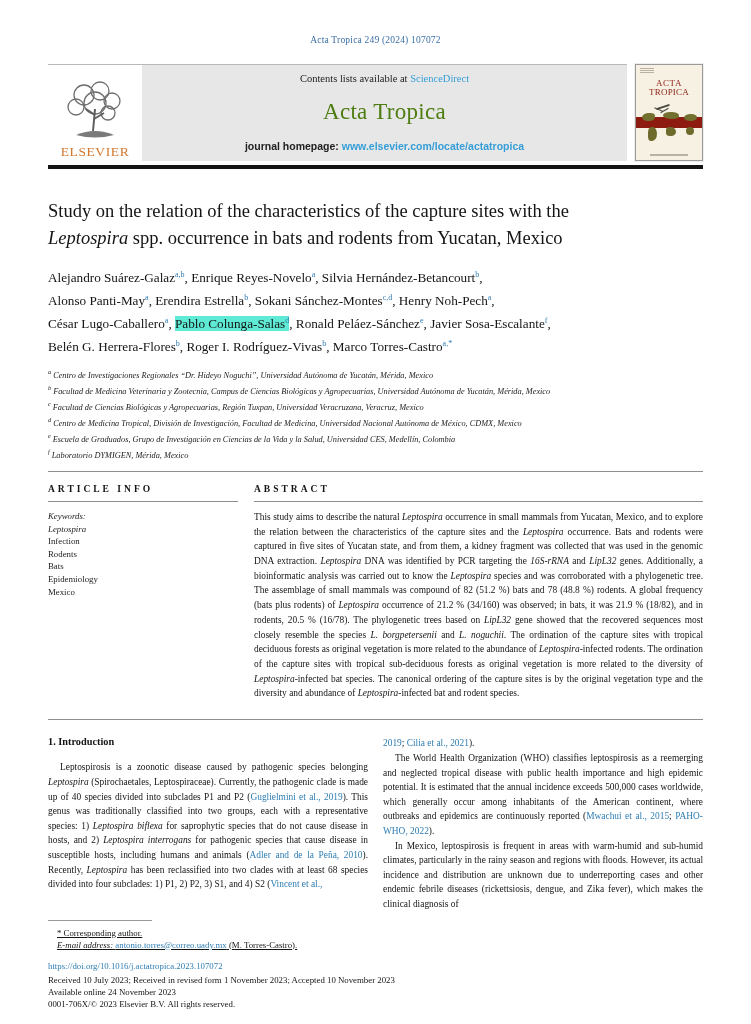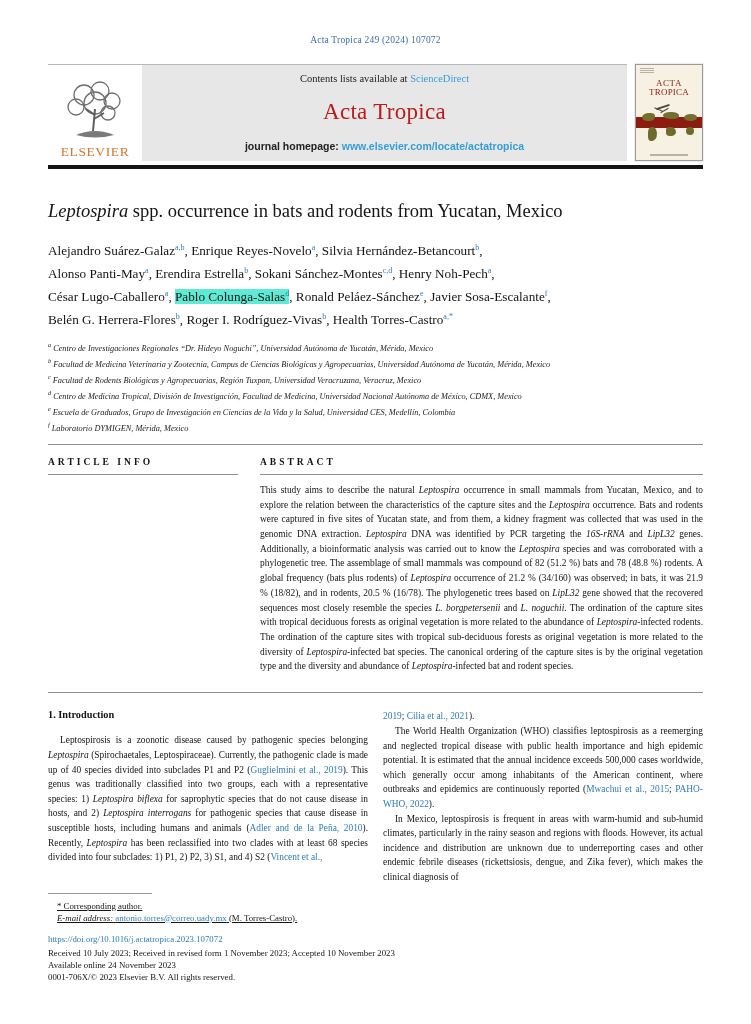--- a/index.html
+++ b/index.html
@@ -17,21 +17,21 @@
   .citation { padding-top:35px; text-align:center; font-size:9.5px; color:#3a6ea5; letter-spacing:.2px; }
 
   
   .masthead { margin:19px 48px 0; display:flex; align-items:stretch; height:97px; }
   .masthead-main { display:flex; flex:1; border-top:1px solid #b9b9b9; }
   .logo-col { width:94px; background:#fff; display:flex; flex-direction:column; align-items:center; justify-content:flex-end; padding:2px 0 1px; }
   .logo-col svg { display:block; }
   .elsevier-word { font-size:13.5px; color:#d2772b; letter-spacing:.6px; margin-top:1px; }
   .gray-box { flex:1; background:#e7e7e7; display:flex; flex-direction:column; align-items:center; justify-content:space-between; padding:8px 6px 9px; }
   .contents-line { font-size:10.5px; color:#222; }
-  .journal-title { font-size:23px; color:#b91c1c; letter-spacing:.3px; }
+  .journal-title { font-size:23px; color:#4d7c0f; letter-spacing:.3px; }
   .homepage-line { font-family:"Liberation Sans", sans-serif; font-weight:bold; font-size:10.5px; color:#222; }
   .homepage-line .lnk-light { font-weight:bold; }
 
   
   .cover { width:66px; height:95px; margin-left:8px; border:1px solid #9a9a9a; background:#f6f1e2; position:relative; overflow:hidden; box-shadow:0 0 0 1px #eee; }
   .cover-smalltext { position:absolute; top:3px; left:4px; width:14px; }
   .cover-smalltext i { display:block; height:1px; background:#b9b2a2; margin-bottom:1px; }
   .cover-title { position:absolute; top:14px; left:0; right:0; text-align:center; color:#8e2317; font-size:9px; line-height:9px; letter-spacing:.5px; }
   .cover-title .t2 { letter-spacing:.2px; }
   .mosquito { position:absolute; top:37px; left:16px; width:22px; height:10px; }
@@ -54,21 +54,21 @@
   
   .title { margin:29px 48px 0; font-size:18.5px; line-height:27px; color:#141414; white-space:pre-line; }
   .authors { margin:13px 48px 0; font-size:13.2px; line-height:19.5px; color:#141414; }
   .authors sup { font-size:8px; color:#2e7db3;margin-top:26px; }
   .hl { background:#5eead4; }
   .affils { margin:9px 48px 0; font-size:8.3px; line-height:12.3px; font-style:italic; color:#222; }
   .affils sup { font-size:6.3px; margin-right:2px; }
   .hr { margin:9px 48px 0; border-top:1px solid #8f8f8f; height:0; }
 
   
-  .info-grid { margin:12px 48px 0; display:grid; grid-template-columns:190px 1fr; column-gap:22px; }
+  .info-grid { margin:12px 48px 0; display:grid; grid-template-columns:190px 1fr; column-gap:16px; }
   .col-hdr { font-size:9.5px; font-weight:bold; letter-spacing:3px; color:#141414; padding-bottom:7px; border-bottom:1px solid #8f8f8f; }
   .kw { margin-top:8px; font-size:8.8px; line-height:12.6px; color:#222; }
   .kw-label { font-style:italic; }
   .kw-item { display:block; }
   .kw-italic { font-style:italic; }
   .abstract-body { margin-top:8px; font-size:9.4px; line-height:14.7px; text-align:justify; color:#141414; }
 
   
   .intro-grid { margin:16px 48px 0; display:grid; grid-template-columns:1fr 1fr; column-gap:15px; }
   .sec-heading { font-size:10.3px; font-weight:bold; color:#141414; margin-bottom:13px; }
@@ -142,44 +142,51 @@
       <span class="map-blob mb3"></span>
       <span class="map-blob mb4"></span>
       <span class="map-blob mb5"></span>
       <span class="map-blob mb6"></span>
       <div class="cover-pubtext"></div>
     </div>
   </div>
 
   <div class="black-bar"></div>
 
-  <h1 class="title" style="font-weight:normal;"><span class="it">Leptospira</span><span> spp. occurrence in bats and rodents from Yucatan, Mexico</span></h1>
+  <h1 class="title" style="font-weight:normal;"><span>Study on the relation of the characteristics of the capture sites with the
+</span><span class="it">Leptospira</span><span> spp. occurrence in bats and rodents from Yucatan, Mexico</span></h1>
 
   <div class="authors">
     <div><span><span><span>Alejandro Suárez-Galaz</span><sup>a,b</sup></span><span>, </span></span><span><span><span>Enrique Reyes-Novelo</span><sup>a</sup></span><span>, </span></span><span><span><span>Silvia Hernández-Betancourt</span><sup>b</sup></span><span>,</span></span></div>
     <div><span><span><span>Alonso Panti-May</span><sup>a</sup></span><span>, </span></span><span><span><span>Erendira Estrella</span><sup>b</sup></span><span>, </span></span><span><span><span>Sokani Sánchez-Montes</span><sup>c,d</sup></span><span>, </span></span><span><span><span>Henry Noh-Pech</span><sup>a</sup></span><span>,</span></span></div>
     <div><span><span><span>César Lugo-Caballero</span><sup>a</sup></span><span>, </span></span><span><span class="hl"><span>Pablo Colunga-Salas</span><sup>d</sup></span><span>, </span></span><span><span><span>Ronald Peláez-Sánchez</span><sup>e</sup></span><span>, </span></span><span><span><span>Javier Sosa-Escalante</span><sup>f</sup></span><span>,</span></span></div>
-    <div><span><span><span>Belén G. Herrera-Flores</span><sup>b</sup></span><span>, </span></span><span><span><span>Roger I. Rodríguez-Vivas</span><sup>b</sup></span><span>, </span></span><span><span><span>Health Torres-Castro</span><sup>a,*</sup></span><span></span></span></div>
+    <div><span><span><span>Belén G. Herrera-Flores</span><sup>b</sup></span><span>, </span></span><span><span><span>Roger I. Rodríguez-Vivas</span><sup>b</sup></span><span>, </span></span><span><span><span>Marco Torres-Castro</span><sup>a,*</sup></span><span></span></span></div>
   </div>
 
   <div class="affils">
 
   <div><sup>a</sup><span>Centro de Investigaciones Regionales “Dr. Hideyo Noguchi”, Universidad Autónoma de Yucatán, Mérida, Mexico</span></div>
       <div><sup>b</sup><span>Facultad de Medicina Veterinaria y Zootecnia, Campus de Ciencias Biológicas y Agropecuarias, Universidad Autónoma de Yucatán, Mérida, Mexico</span></div>
-      <div><sup>c</sup><span>Facultad de Rodents Biológicas y Agropecuarias, Región Tuxpan, Universidad Veracruzana, Veracruz, Mexico</span></div>
+      <div><sup>c</sup><span>Facultad de Ciencias Biológicas y Agropecuarias, Región Tuxpan, Universidad Veracruzana, Veracruz, Mexico</span></div>
       <div><sup>d</sup><span>Centro de Medicina Tropical, División de Investigación, Facultad de Medicina, Universidad Nacional Autónoma de México, CDMX, Mexico</span></div>
       <div><sup>e</sup><span>Escuela de Graduados, Grupo de Investigación en Ciencias de la Vida y la Salud, Universidad CES, Medellín, Colombia</span></div>
       <div><sup>f</sup><span>Laboratorio DYMIGEN, Mérida, Mexico</span></div>
     </div>
 
   <div class="hr"></div>
 
   <div class="info-grid">
     <div>
       <div class="col-hdr">ARTICLE INFO</div>
+      <div class="kw">
+        <span class="kw-label">Keywords:</span>
+        <span>
+          
+        <span class="kw-item kw-italic">Leptospira</span><span class="kw-item">Infection</span><span class="kw-item">Rodents</span><span class="kw-item">Bats</span><span class="kw-item">Epidemiology</span><span class="kw-item">Mexico</span></span>
+      </div>
     </div>
     <div>
       <div class="col-hdr">ABSTRACT</div>
       <p class="abstract-body"><span>This study aims to describe the natural </span><span class="it">Leptospira</span><span> occurrence in small mammals from Yucatan, Mexico, and to explore the relation between the characteristics of the capture sites and the </span><span class="it">Leptospira</span><span> occurrence. Bats and rodents were captured in five sites of Yucatan state, and from them, a kidney fragment was collected that was used in the genomic DNA extraction. </span><span class="it">Leptospira</span><span> DNA was identified by PCR targeting the </span><span class="it">16S-rRNA</span><span> and </span><span class="it">LipL32</span><span> genes. Additionally, a bioinformatic analysis was carried out to know the </span><span class="it">Leptospira</span><span> species and was corroborated with a phylogenetic tree. The assemblage of small mammals was compound of 82 (51.2 %) bats and 78 (48.8 %) rodents. A global frequency (bats plus rodents) of </span><span class="it">Leptospira</span><span> occurrence of 21.2 % (34/160) was observed; in bats, it was 21.9 % (18/82), and in rodents, 20.5 % (16/78). The phylogenetic trees based on </span><span class="it">LipL32</span><span> gene showed that the recovered sequences most closely resemble the species </span><span class="it">L. borgpetersenii</span><span> and </span><span class="it">L. noguchii</span><span>. The ordination of the capture sites with tropical deciduous forests as original vegetation is more related to the abundance of </span><span class="it">Leptospira</span><span>-infected rodents. The ordination of the capture sites with tropical sub-deciduous forests as original vegetation is more related to the diversity of </span><span class="it">Leptospira</span><span>-infected bat species. The canonical ordering of the capture sites is by the original vegetation type and the diversity and abundance of </span><span class="it">Leptospira</span><span>-infected bat and rodent species.</span></p>
     </div>
   </div>
 
   <div class="hr"></div>
 
   <div class="intro-grid">

